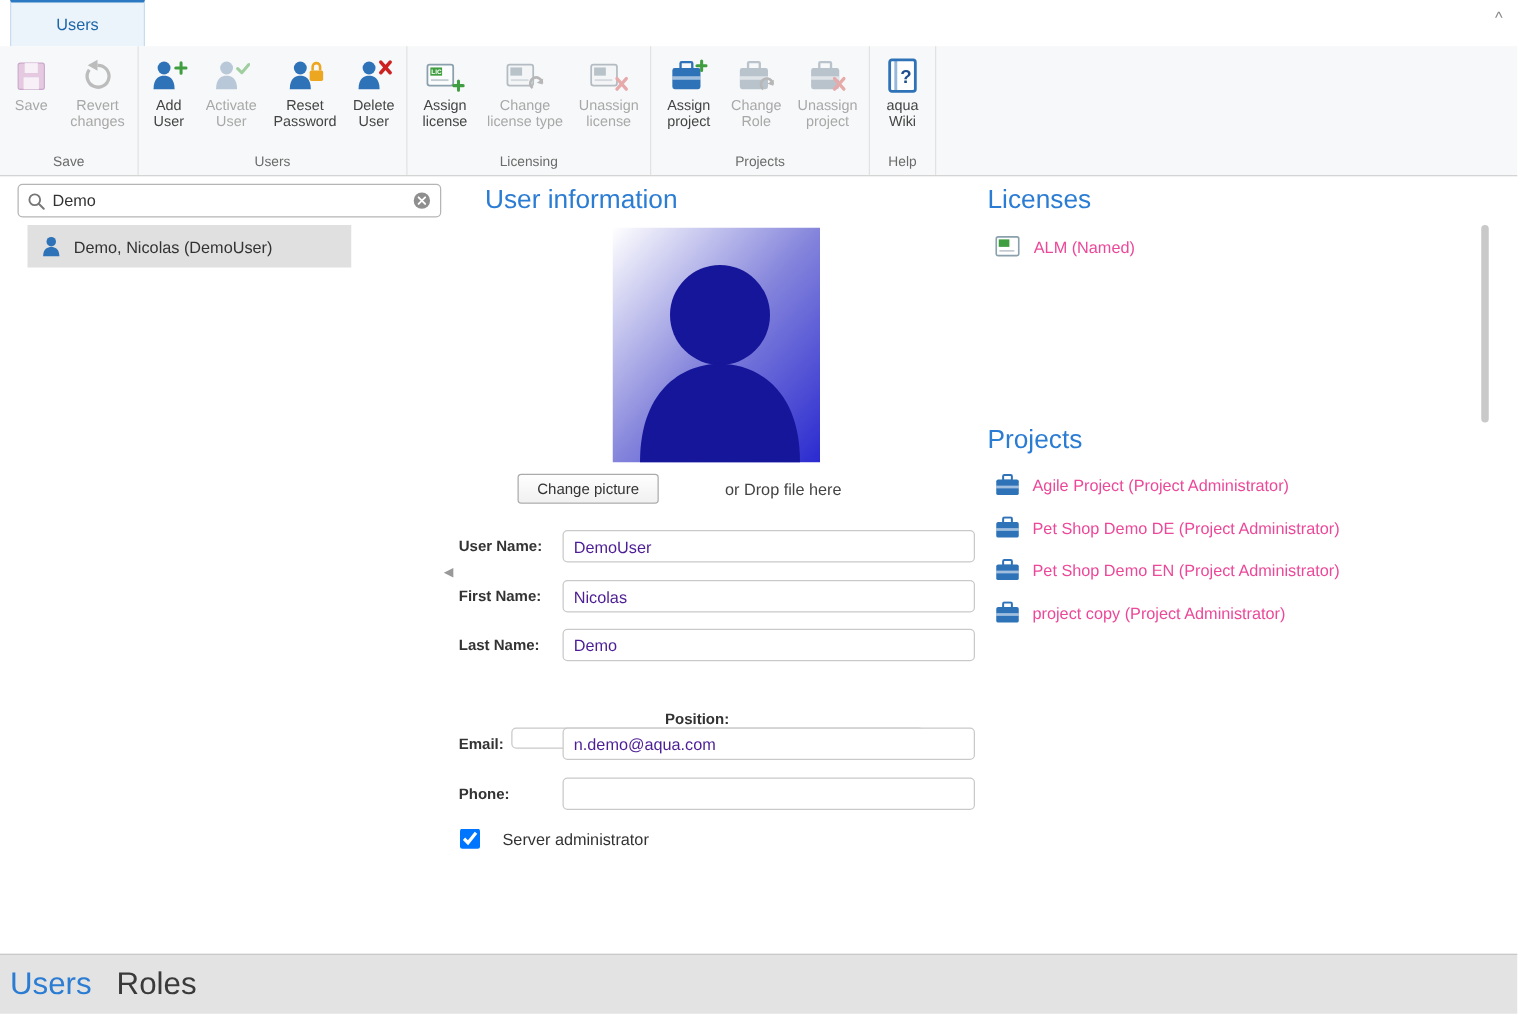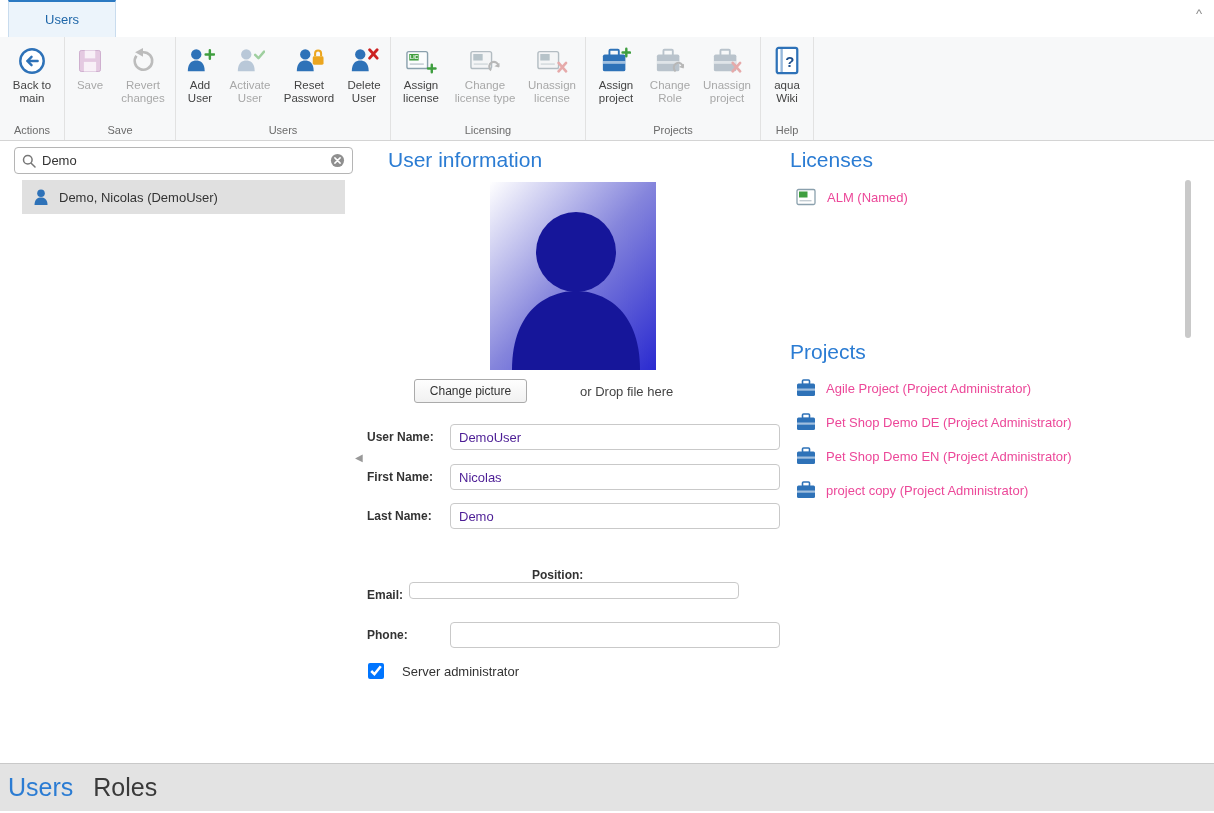--- a/index.html
+++ b/index.html
@@ -47,21 +47,21 @@
   
   .search-box {
     position: absolute; left: 14px; top: 147px; width: 339px; height: 27px;
     border: 1px solid #b5b5b5; border-radius: 4px; background: #fff;
     display: flex; align-items: center; padding: 0 7px; gap: 6px;
   }
   .search-box input {
     flex: 1; border: none; outline: none; font-size: 13px; color: #333;
     font-family: "Liberation Sans", sans-serif; background: transparent;
   }
-  .user-list { position: absolute; left: 22px; top: 180px; width: 323px; text-align: right; }
+  .user-list { position: absolute; left: 22px; top: 180px; width: 259px; text-align: right; }
   .list-item {
     height: 34px; display: flex; align-items: center; gap: 9px;
     padding-left: 10px; cursor: pointer;
   }
   .list-item.selected { background: #e0e0e0; }
 
   
   .section-title { position: absolute; font-size: 21px; color: #2b7cd3; font-weight: 400; }
   .avatar { position: absolute; left: 490px; top: 182px; width: 166px; height: 188px; }
   .change-picture {
@@ -105,34 +105,20 @@
 </head>
 <body>
 
 <div class="tabstrip">
   <div class="ribbon-tab">Users</div>
   <div class="collapse-ribbon">^</div>
 </div>
 
 <div class="ribbon">
 
-  <div class="rgroup">
-    <div class="rbuttons">
-      <div class="rbtn" style="width:60px">
-        <span class="ricon">
-          <svg width="30" height="30" viewBox="0 0 32 32">
-            <circle cx="16" cy="16" r="12.5" fill="#fff" stroke="#2e72b8" stroke-width="2.6"></circle>
-            <path d="M22 16 H11 M15.5 11.5 L11 16 l4.5 4.5" stroke="#2e72b8" stroke-width="2.6" fill="none" stroke-linecap="round" stroke-linejoin="round"></path>
-          </svg>
-        </span>
-        <span>Back to main</span>
-      </div>
-    </div>
-    <div class="rgroup-label">Actions</div>
-  </div>
 
   <div class="rgroup">
     <div class="rbuttons">
       <div class="rbtn disabled" style="width:46px">
         <span class="ricon">
           <svg width="28" height="28" viewBox="0 0 32 32">
             <rect x="4" y="4" width="24" height="24" rx="2" fill="#e4c9e1" stroke="#caa8ca"></rect>
             <rect x="10" y="4" width="12" height="9" fill="#f8f0f7"></rect>
             <rect x="9" y="17" width="14" height="11" fill="#f8f0f7"></rect>
           </svg>
@@ -359,20 +345,21 @@
 <div class="form-row" style="top:503px;">
   <span class="flabel">Last Name:</span>
   <input type="text" value="Demo" style="">
 </div>
 <div class="form-row" style="top:568px;flex-direction:column;">
   <span class="flabel">Position:</span>
   <input type="text" value="" style="">
 </div>
 <div class="form-row" style="top:582px;">
   <span class="flabel">Email:</span>
+  <input type="text" value="n.demo@aqua.com" style="">
 </div>
 <div class="form-row" style="top:622px;">
   <span class="flabel">Phone:</span>
   <input type="text" value="" style="">
 </div>
 
 <div class="check-row">
   <input type="checkbox" checked="true" style="">
   <span>Server administrator</span>
 </div>

